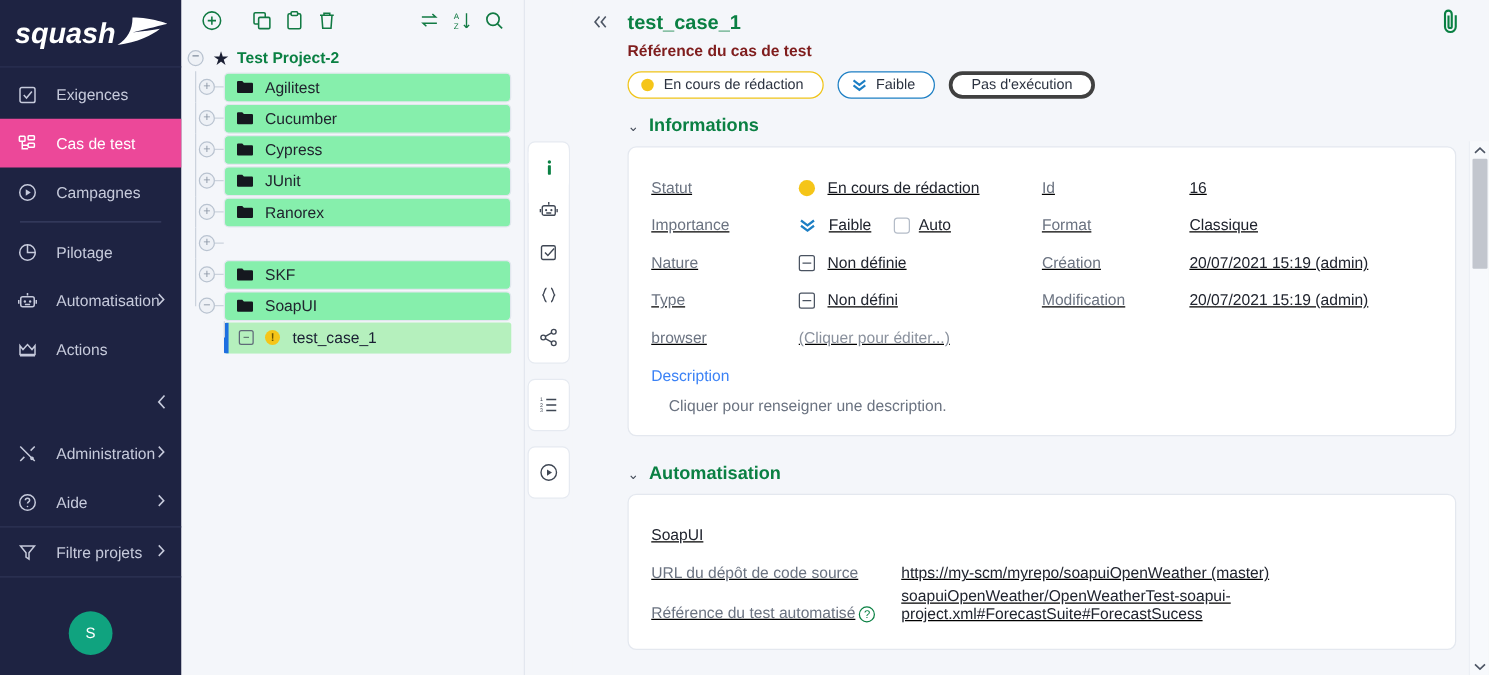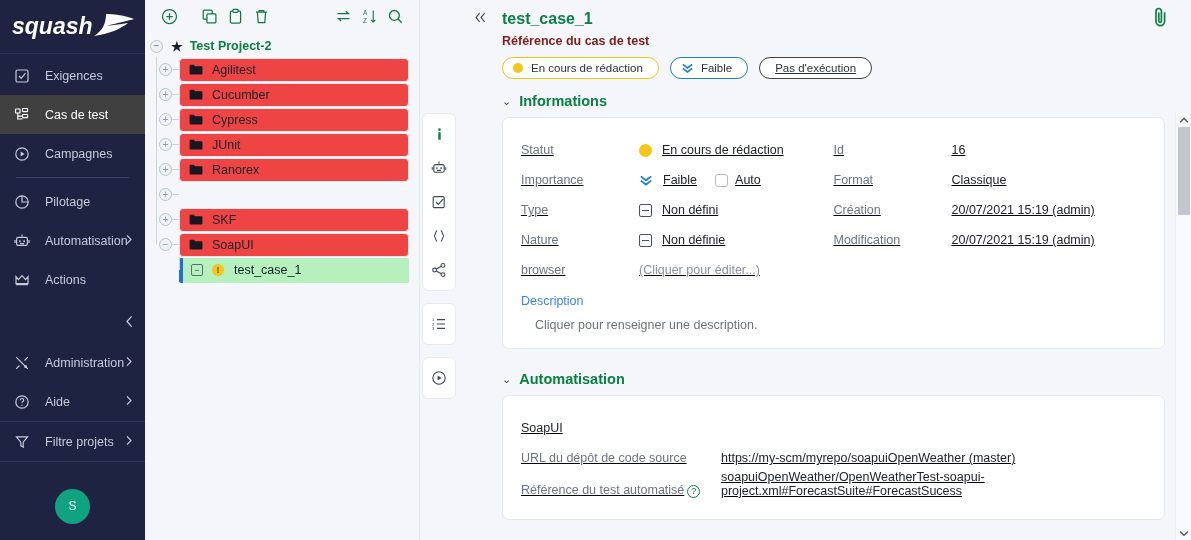--- a/index.html
+++ b/index.html
@@ -35,21 +35,21 @@
     cursor: pointer;
     position: relative;
   }
   .nav-item .ni-icon {
     width: 22px; height: 18px;
     display: inline-flex; align-items: center; justify-content: flex-start;
     margin-right: 9px;
     color: #c6cadb;
     flex: 0 0 22px;
   }
-  .nav-item.active { background: #404040; color: #ffffff; }
+  .nav-item.active { background: #ec4899; color: #ffffff; }
   .nav-item.active .ni-icon { color: #ffffff; }
   .nav-item .chev {
     position: absolute; right: 12px; top: 50%; transform: translateY(-50%);
     color: #c6cadb;
   }
   .nav-sep { height: 1px; background: #3a4063; margin: 4px 16px; }
   .nav-sep.full { margin: 0; background: #2e3455; }
   .nav-collapse {
     height: 44px;
     display: flex; align-items: center; justify-content: flex-end;
@@ -113,21 +113,21 @@
   }
   .tree-rail {
     position: absolute; left: 11px; top: 0; bottom: 0;
     width: 1px; background: #ccd3dd;
   }
   .tree-row .tog { margin-left: 0; }
   .tree-dash { width: 7px; height: 1px; background: #ccd3dd; }
   .node-card {
     flex: 1 1 auto;
     height: 24px;
-    background: #ef4444;
+    background: #86efac;
     border: 1px solid #e2e7ee;
     border-radius: 4px;
     display: flex; align-items: center;
     padding-left: 9px;
     margin-right: 10px;
     font-size: 12.5px; color: #20242e;
     cursor: pointer;
   }
   .folder-ico { margin-right: 9px; display: inline-flex; }
   .child-row {
@@ -215,21 +215,21 @@
   .pill {
     height: 22px; border-radius: 12px;
     background: #ffffff;
     display: flex; align-items: center;
     padding: 0 15px;
     font-size: 11.5px; color: #2b3240;
     cursor: pointer; white-space: nowrap;
   }
   .pill.status { border: 1px solid #f0c419; padding-left: 10px; }
   .pill.prio { border: 1px solid #1d7fc4; padding-left: 10px; }
-  .pill.exec { border: 1px solid #404040; text-decoration: underline; }
+  .pill.exec { border: 3px solid #404040; }
   .pill .pdot {
     width: 10px; height: 10px; border-radius: 50%;
     background: #f5c518; margin-right: 8px; flex: 0 0 10px;
   }
   .pill .pchev { margin-right: 7px; display: inline-flex; color: #1d7fc4; }
 
   .content-scroll {
     flex: 1 1 auto;
     overflow: hidden;
     padding: 0 26px 0 44px;
@@ -759,36 +759,36 @@
                     <path d="M1.8 2.4l5.2 3.9 5.2-3.9M1.8 6.6l5.2 3.9 5.2-3.9"></path>
                   </svg>
                 </span>
                 <span>Faible</span>
                 <span class="cb"></span>
                 <span>Auto</span>
               </div>
             </div>
 
             <div class="frow">
+              <div class="flabel">Nature</div>
+              <div class="fvalue">
+                <span class="box-ico"></span>
+                <span>Non définie</span>
+              </div>
+            </div>
+
+            <div class="frow">
               <div class="flabel">Type</div>
               <div class="fvalue">
                 <span class="box-ico"></span>
                 <span>Non défini</span>
               </div>
             </div>
 
             <div class="frow">
-              <div class="flabel">Nature</div>
-              <div class="fvalue">
-                <span class="box-ico"></span>
-                <span>Non définie</span>
-              </div>
-            </div>
-
-            <div class="frow">
               <div class="flabel">browser</div>
               <div class="fvalue muted">(Cliquer pour éditer...)</div>
             </div>
           </div>
 
           <div class="col-r">
             <div class="frow">
               <div class="flabel">Id</div>
               <div class="fvalue">16</div>
             </div>

